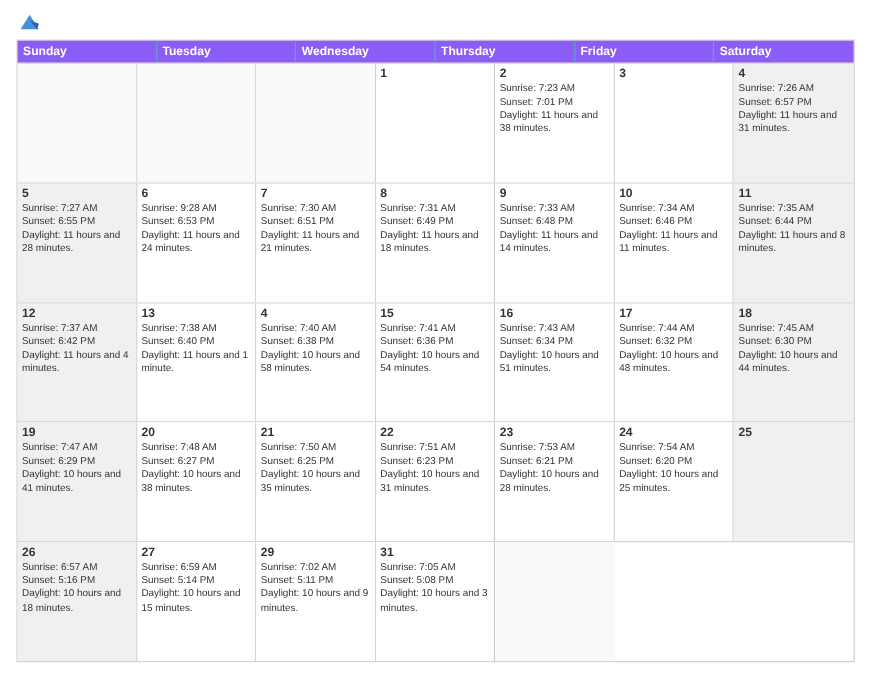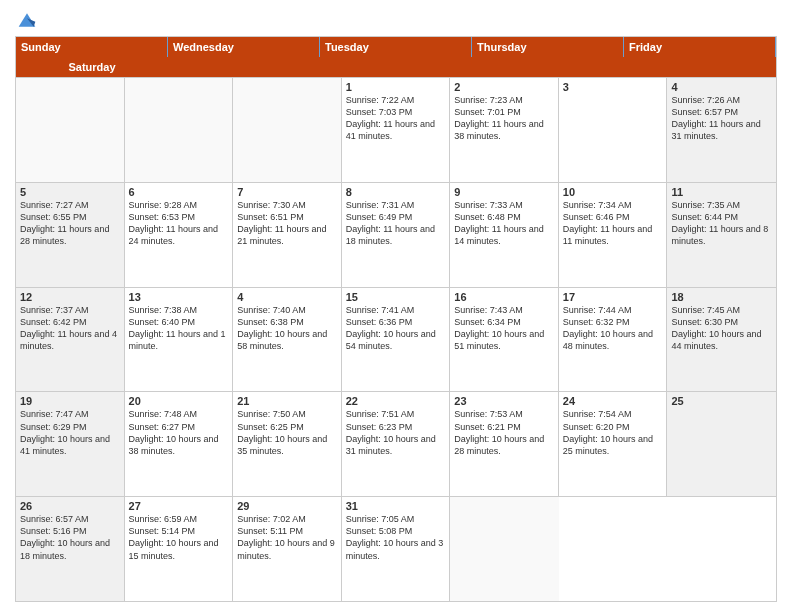--- a/index.html
+++ b/index.html
@@ -61,32 +61,32 @@
       color: #333;
     }
     .calendar {
       flex: 1;
       display: flex;
       flex-direction: column;
       border: 1px solid #ccc;
     }
     .calendar-header {
       display: grid;
-      grid-template-columns: repeat(5, 1fr);
-      background: #c2410c;
+      grid-template-columns: repeat(6, 1fr);
+      background: #8b5cf6;
     }
     .cal-header-cell {
       color: #fff;
       font-size: 11px;
       font-weight: bold;
       padding: 4px 5px;
       border-right: 1px solid #6a9ed0;
       text-align: left;
     }
-    .cal-header-cell:last-child { border-right: none; text-align: center; }
+    .cal-header-cell:last-child { border-right: none; }
     .calendar-body {
       flex: 1;
       display: grid;
       grid-template-rows: repeat(5, 1fr);
     }
     .cal-week {
       display: grid;
       grid-template-columns: repeat(7, 1fr);
       border-top: 1px solid #ccc;
     }
@@ -130,36 +130,33 @@
     </div>
     <div class="title-block">
       <div class="month-title"></div>
       <div class="location-title"></div>
     </div>
   </div>
 
   <div class="calendar">
     <div class="calendar-header">
     <div class="cal-header-cell">Sunday</div>
+        <div class="cal-header-cell">Tuesday</div>
         <div class="cal-header-cell">Wednesday</div>
-        <div class="cal-header-cell">Tuesday</div>
         <div class="cal-header-cell">Thursday</div>
         <div class="cal-header-cell">Friday</div>
         <div class="cal-header-cell">Saturday</div>
       </div>
     <div class="calendar-body">
     <div class="cal-week">
           <div class="cal-cell empty"></div>
           <div class="cal-cell empty"></div>
           <div class="cal-cell empty"></div>
           <div class="cal-cell">
             <div class="day-number">1</div>
-            <div class="cell-info">Sunrise: 7:22 AM
-Sunset: 7:03 PM
-Daylight: 11 hours and 41 minutes.</div>
           </div>
           <div class="cal-cell">
             <div class="day-number">2</div>
             <div class="cell-info">Sunrise: 7:23 AM
 Sunset: 7:01 PM
 Daylight: 11 hours and 38 minutes.</div>
           </div>
           <div class="cal-cell">
             <div class="day-number">3</div>
           </div>

